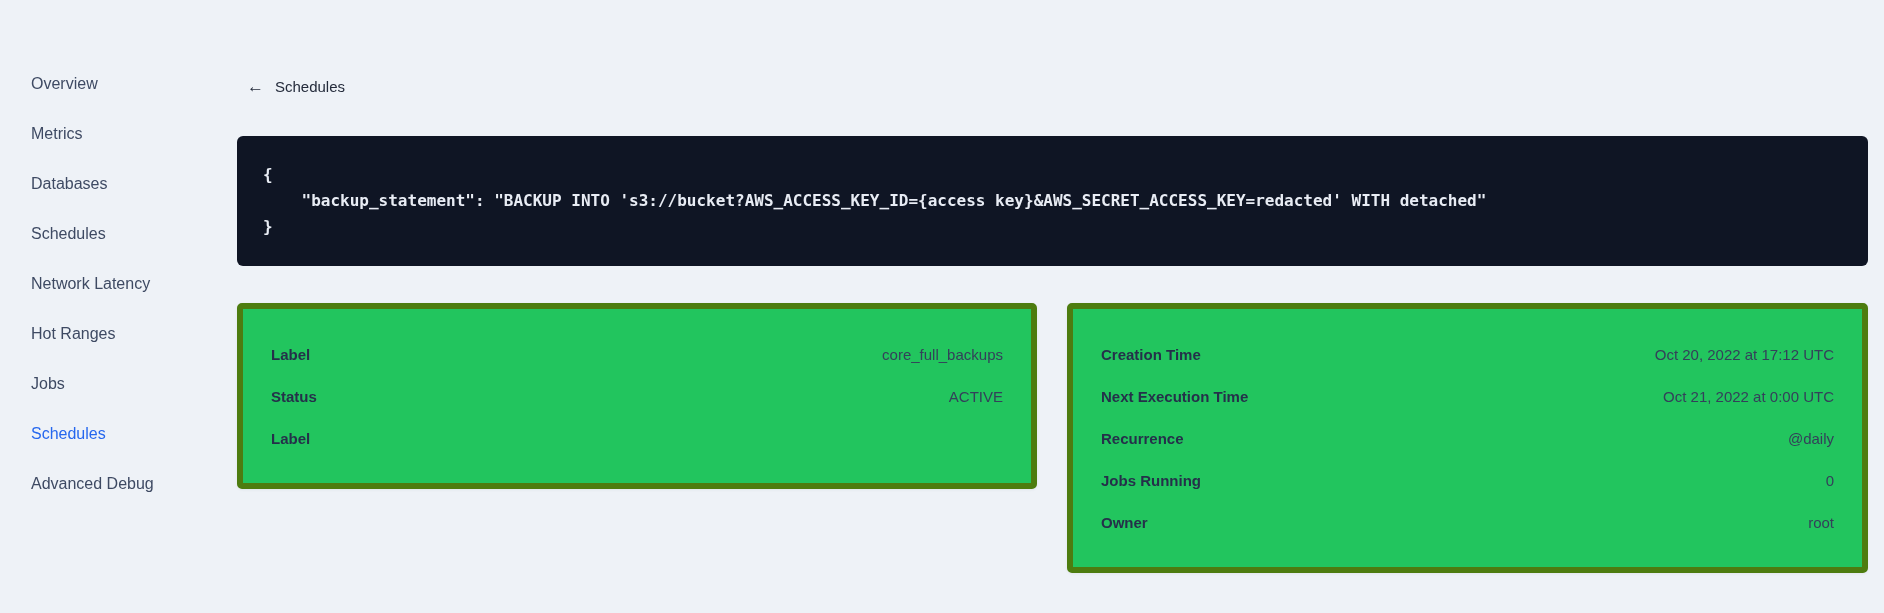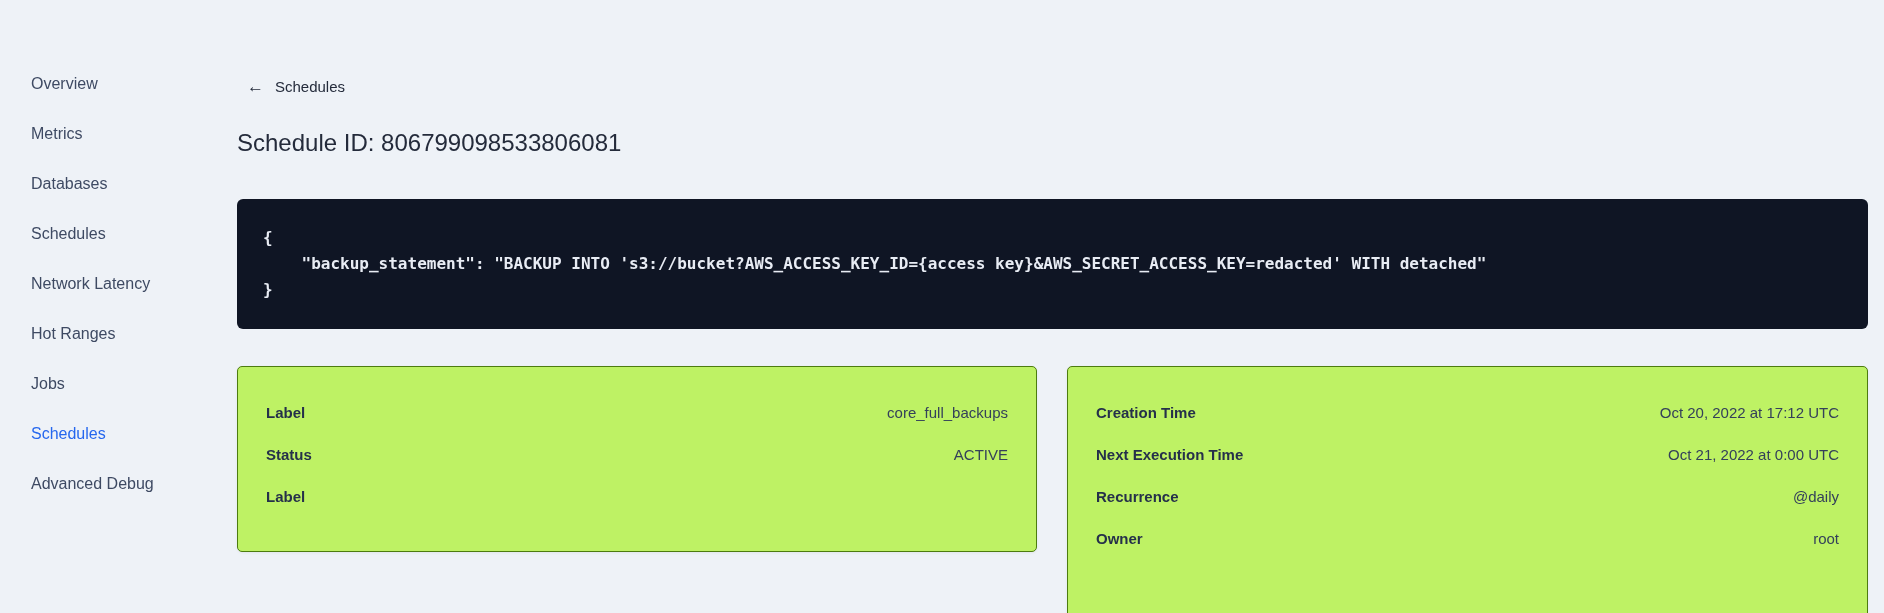--- a/index.html
+++ b/index.html
@@ -41,21 +41,21 @@
   }
   .code-line {
     font-family: "DejaVu Sans Mono", monospace;
     font-size: 16px; font-weight: 700; line-height: 26px;
     white-space: pre; color: #e8ecf4;
   }
 
   
   .cards-row { margin-top: 37px; display: flex; gap: 30px; }
   .card {
-    background: #bef264; border: 1px solid #4d7c0f; border-radius: 5px;
+    background: #22c55e; border: 6px solid #4d7c0f; border-radius: 5px;
     box-shadow: 0 1px 3px rgba(33,43,64,0.06);
     padding: 24px 28px; overflow: hidden;
   }
   .card.left  { width: 800px; height: 186px; }
   .card.right { width: 801px; height: 270px; }
   .kv-row {
     height: 42px; display: flex; align-items: center;
     justify-content: space-between;
   }
   .kv-label { font-size: 15px; font-weight: 700; color: #25304a; }
@@ -78,21 +78,20 @@
     <div class="nav-item">Advanced Debug</div>
   </nav>
 
   <main class="main">
 
     <div class="back-link">
       <span class="back-arrow">←</span>
       <span>Schedules</span>
     </div>
 
-    <h1 class="page-title">Schedule ID: 806799098533806081</h1>
 
     <div class="code-block">
       <div class="code-line">{</div>
       <div class="code-line">    "backup_statement": "BACKUP INTO 's3://bucket?AWS_ACCESS_KEY_ID={access key}&amp;AWS_SECRET_ACCESS_KEY=redacted' WITH detached"</div>
       <div class="code-line">}</div>
     </div>
 
     <div class="cards-row">
 
       <section class="card left">
@@ -117,20 +116,24 @@
         </div>
         <div class="kv-row">
           <span class="kv-label">Next Execution Time</span>
           <span class="kv-value">Oct 21, 2022 at 0:00 UTC</span>
         </div>
         <div class="kv-row">
           <span class="kv-label">Recurrence</span>
           <span class="kv-value">@daily</span>
         </div>
         <div class="kv-row">
+          <span class="kv-label">Jobs Running</span>
+          <span class="kv-value">0</span>
+        </div>
+        <div class="kv-row">
           <span class="kv-label">Owner</span>
           <span class="kv-value">root</span>
         </div>
       </section>
 
     </div>
   </main>
 </div>
 
 </body></html>

